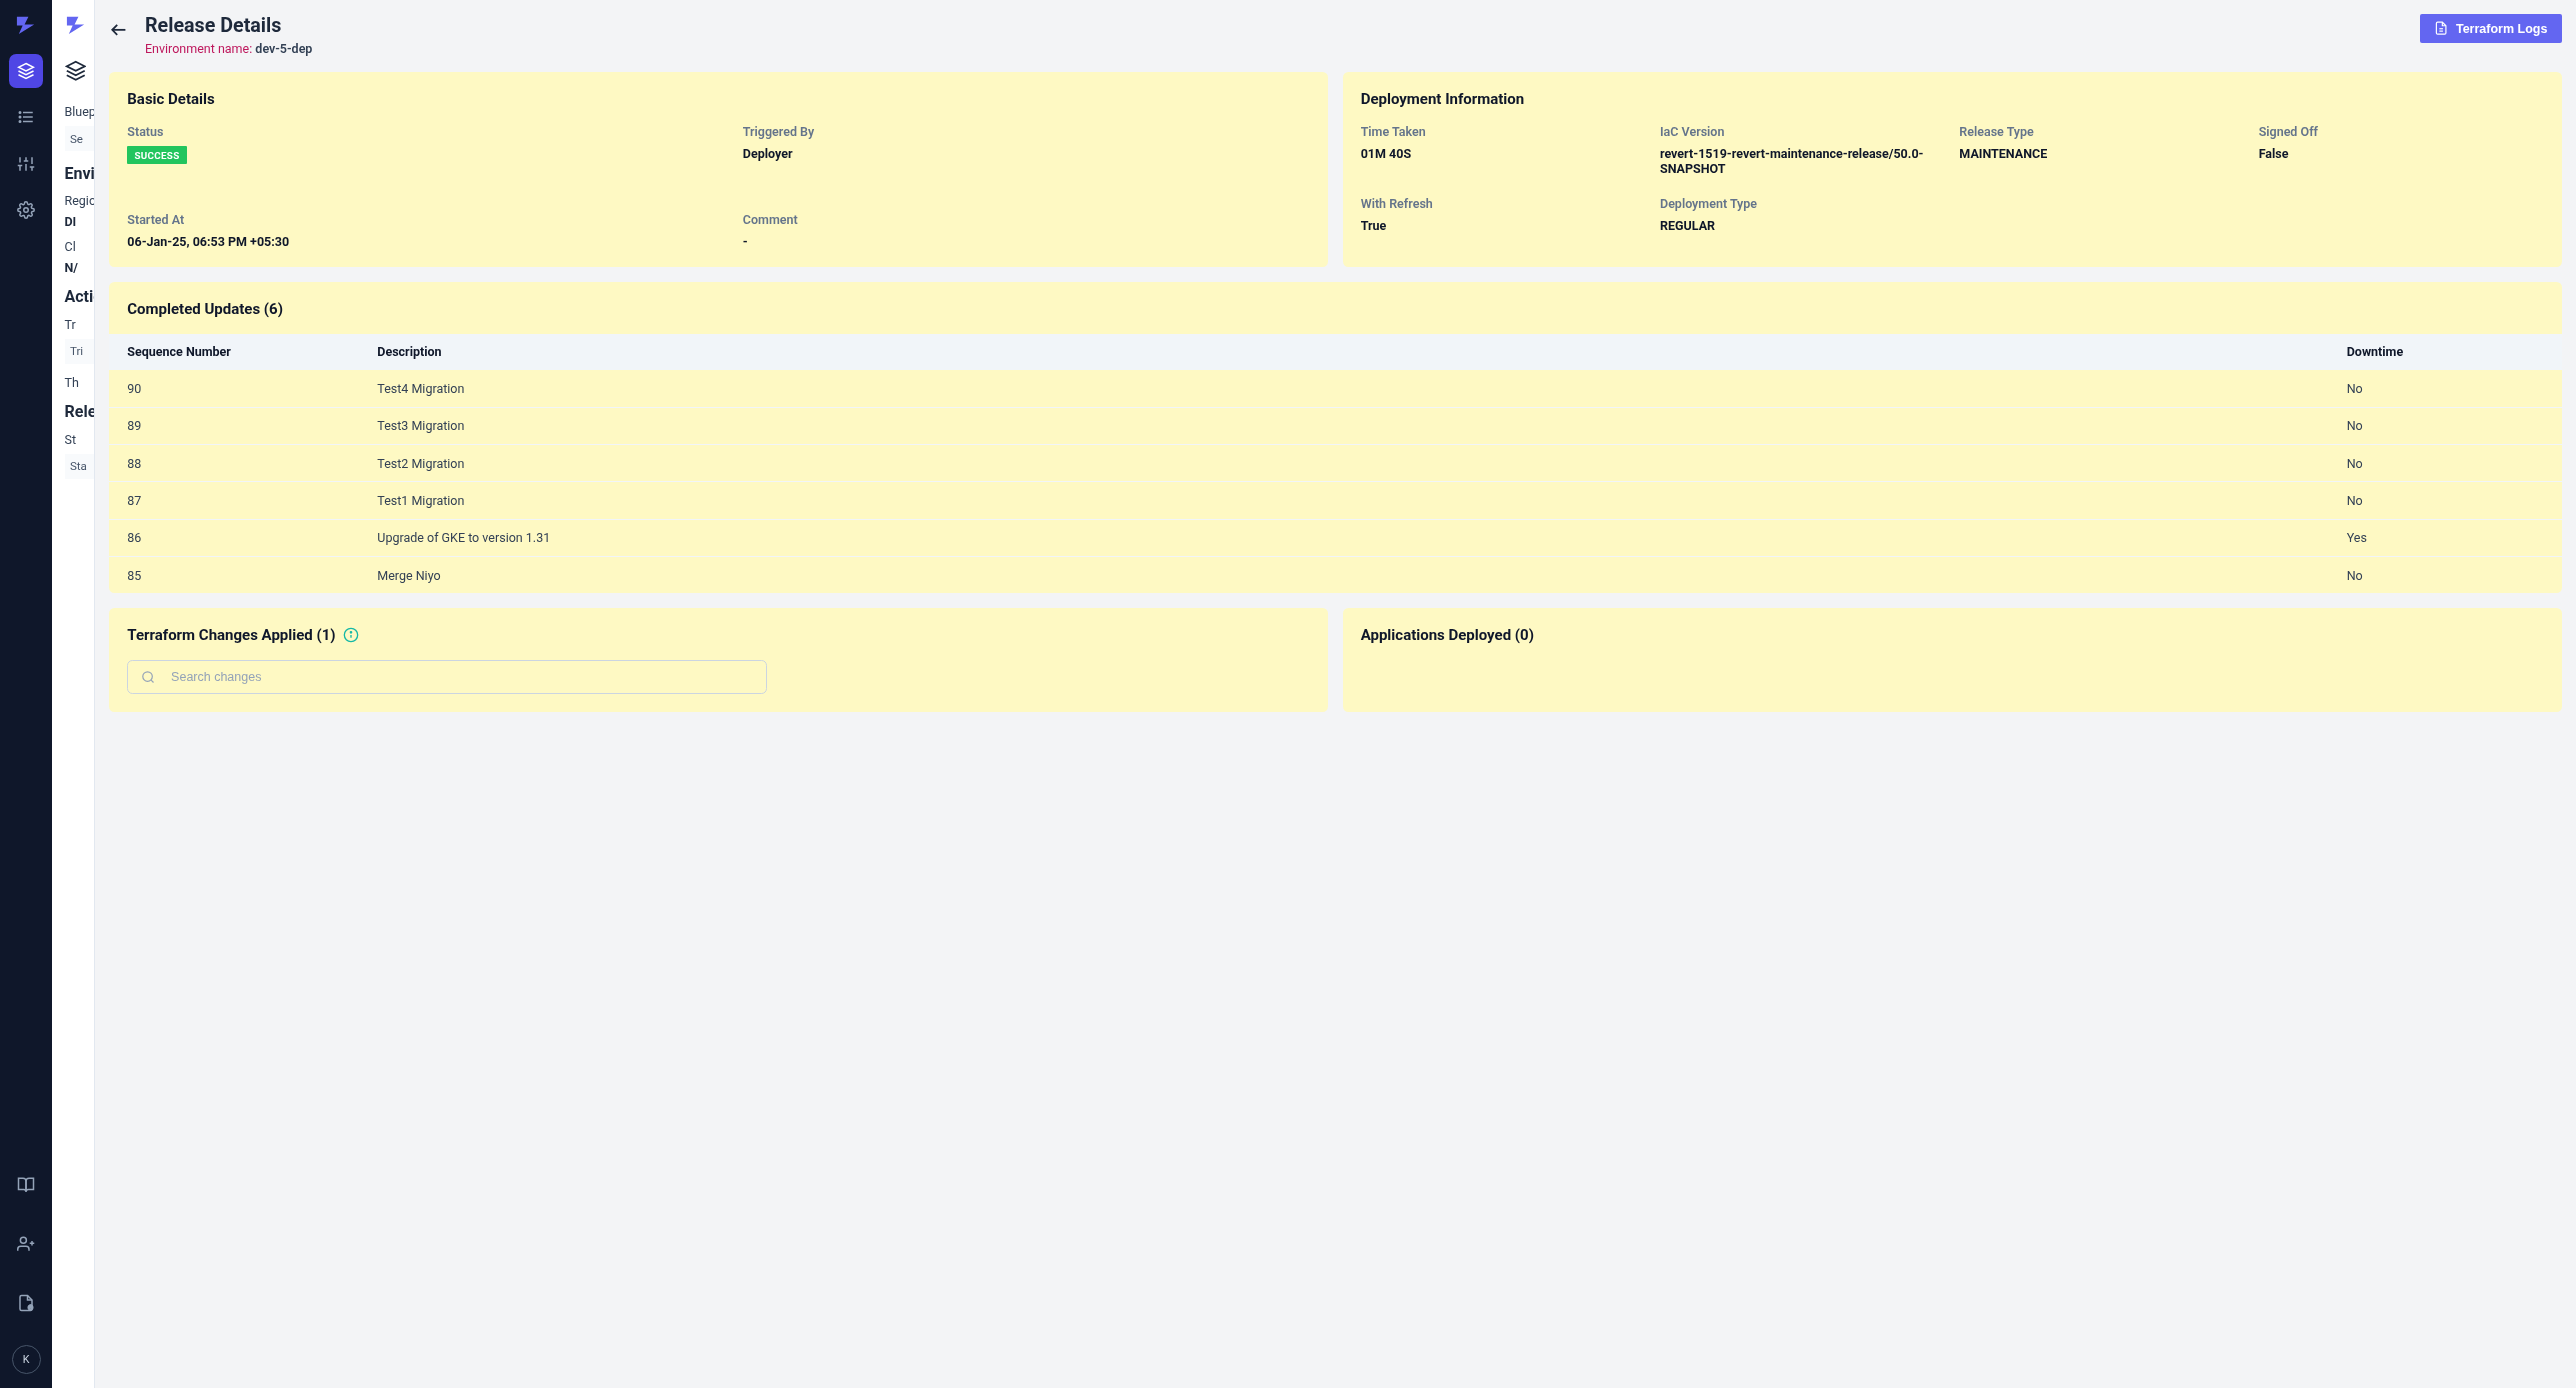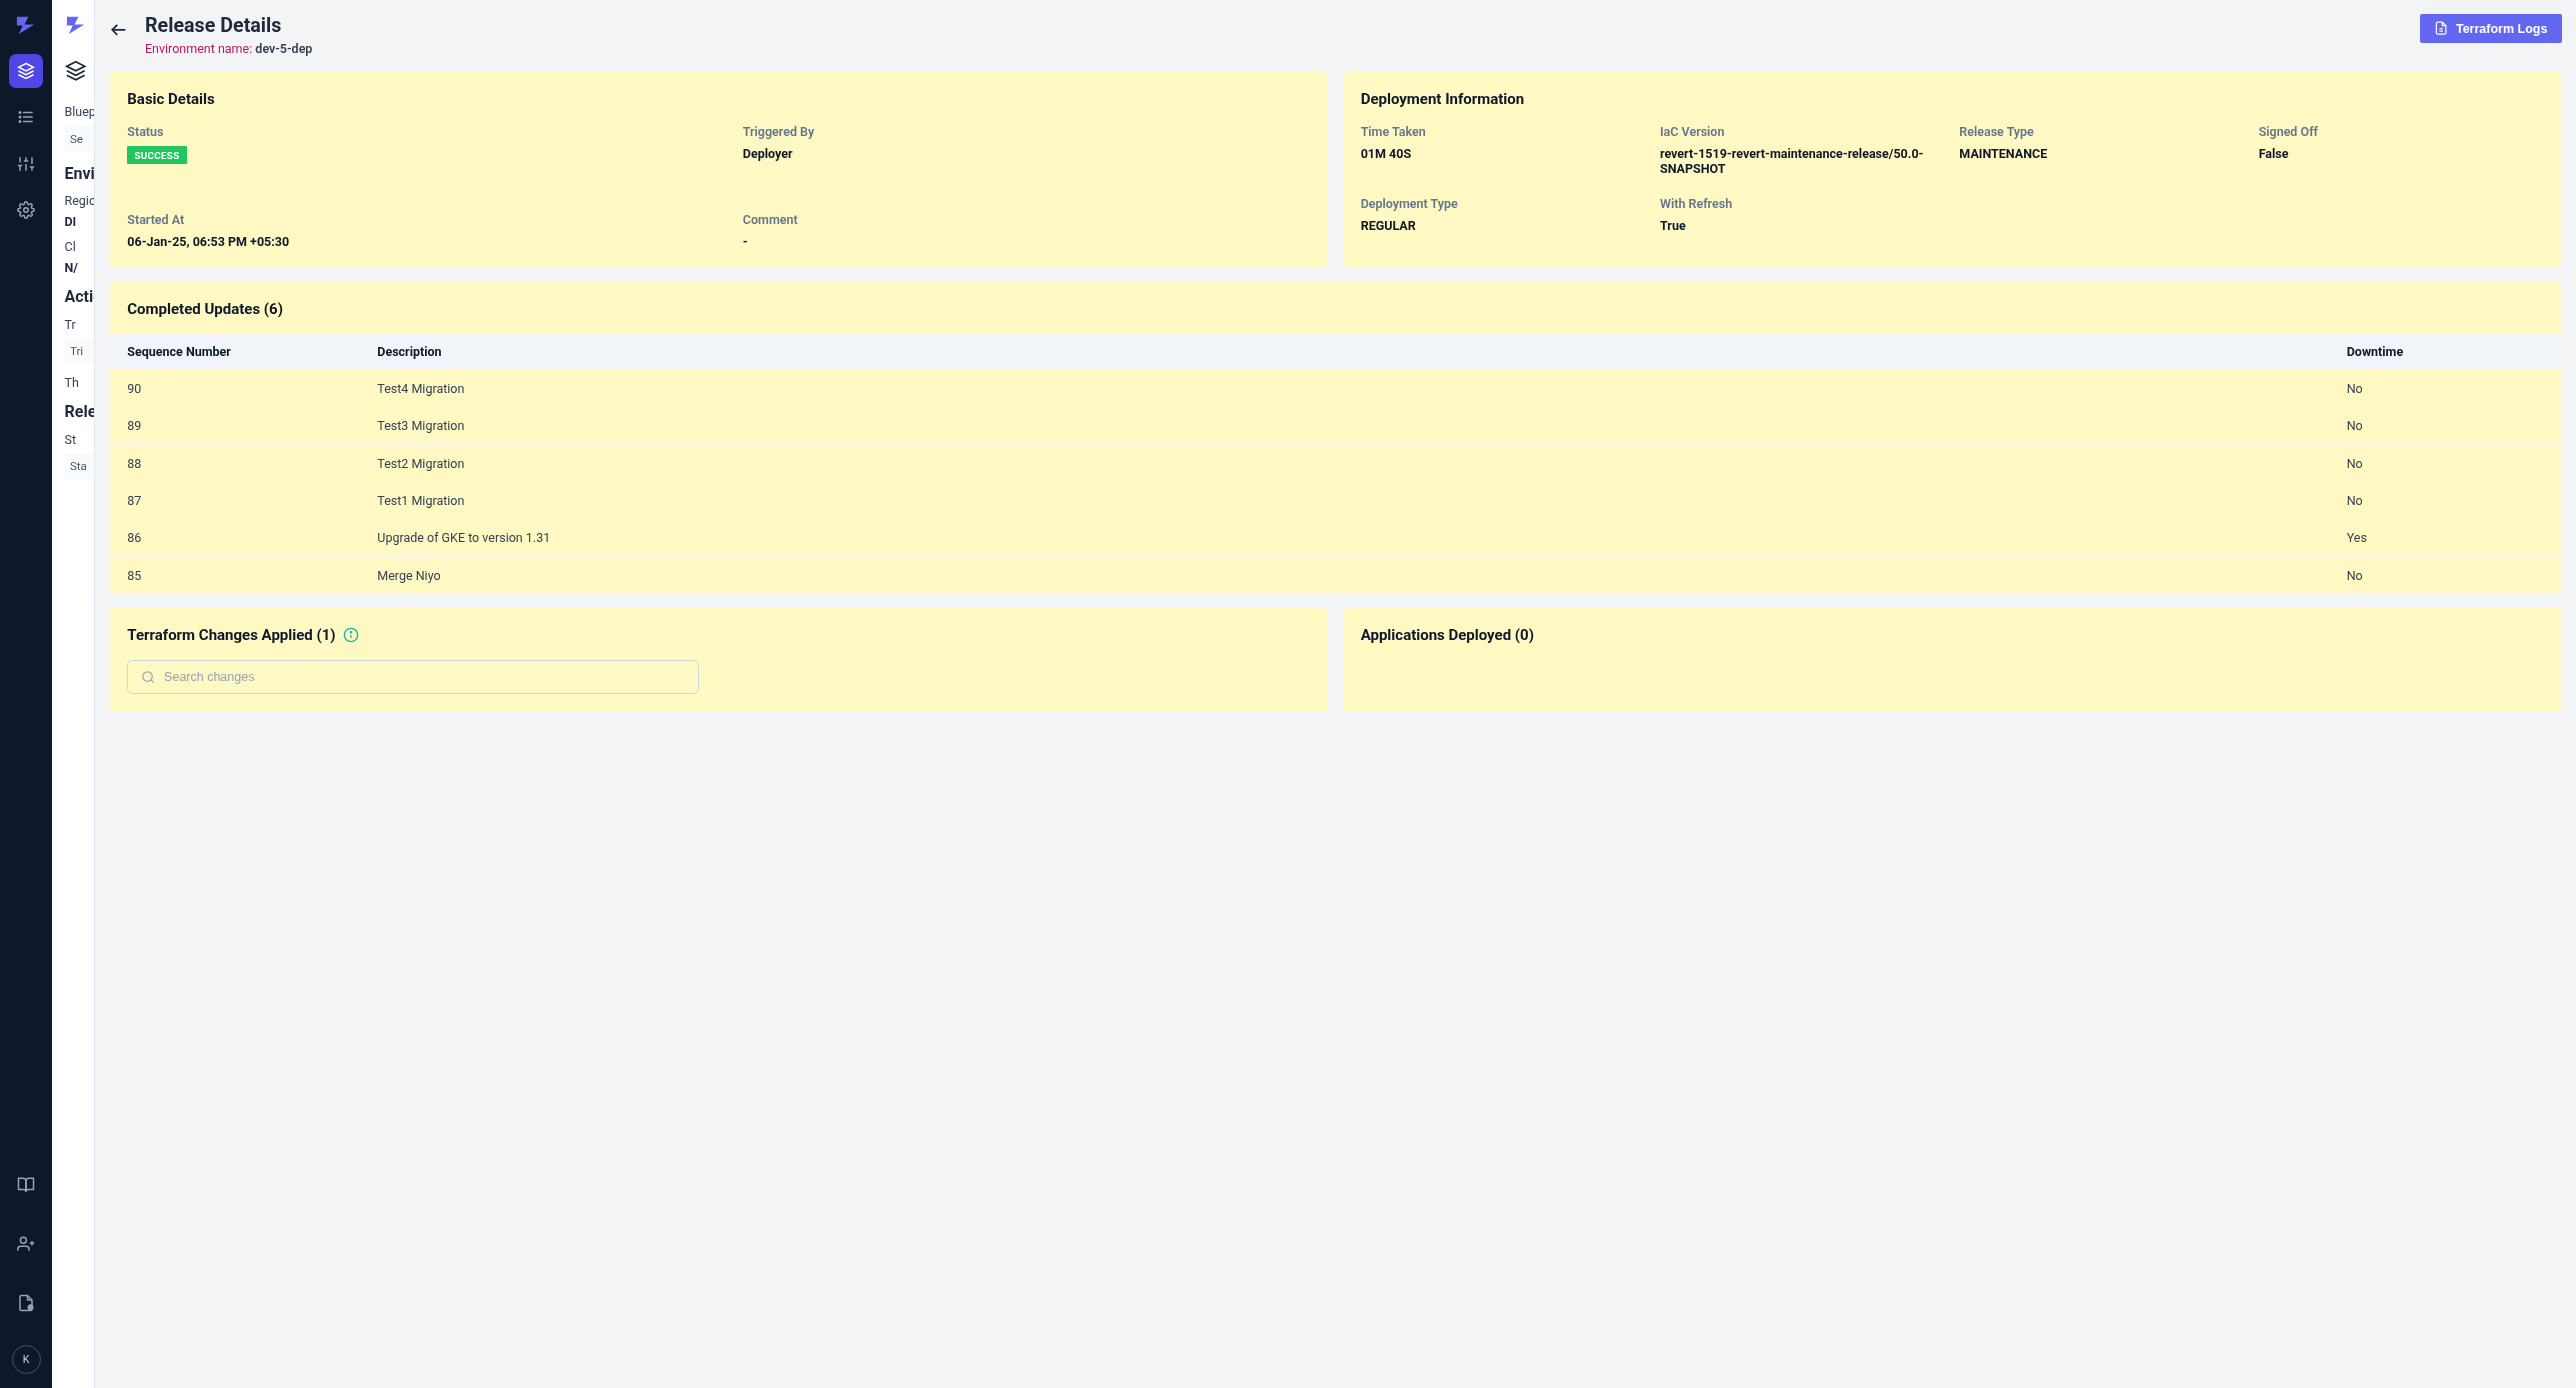--- a/index.html
+++ b/index.html
@@ -105,23 +105,23 @@
 .updates-card { padding: 18px 0 0 0;}
 .updates-card .card-title { padding: 0 18px; }
 .table-header { display:grid; grid-template-columns: 250px 1fr 197px; background:#f1f5f9; padding: 10.7px 18px; font-size:12.5px; font-weight:700; color:#0f172a;}
 .table-row { display:grid; grid-template-columns: 250px 1fr 197px; padding: 10.7px 18px; font-size:12.5px; color:#334155; border-bottom:0.9px solid #f1f5f9;}
 .table-row:last-child { border-bottom: none; }
 
 .section-title-with-icon { display:flex; align-items:center; gap:7.2px;}
 .info-icon { color: #14b8a6; }
 
 .search-box {
-  display:flex; align-items:center; gap:9px;
+  display:flex; align-items:center; gap:16px;
   border:0.9px solid #cbd5e1; border-radius:5.4px;
-  padding: 9px 12.5px; width: 572px; color:#94a3b8;
+  padding: 9px 12.5px; width: 640px; color:#94a3b8;
   margin-top: 3.6px;
   justify-content: space-between;
 }
 .search-box input { border:none; outline:none; flex:1; font-size:12.5px; color:#334155; background:transparent;}
 .search-box input::placeholder { color:#94a3b8; }
 svg { display:block; }
 </style>
 </head>
 <body>
 
@@ -291,26 +291,26 @@
         </div>
         <div>
           <div class="detail-label">Release Type</div>
           <div class="detail-value">MAINTENANCE</div>
         </div>
         <div>
           <div class="detail-label">Signed Off</div>
           <div class="detail-value">False</div>
         </div>
         <div>
+          <div class="detail-label">With Refresh</div>
+          <div class="detail-value">True</div>
+        </div>
+        <div>
           <div class="detail-label">Deployment Type</div>
           <div class="detail-value">REGULAR</div>
-        </div>
-        <div>
-          <div class="detail-label">With Refresh</div>
-          <div class="detail-value">True</div>
         </div>
       </div>
     </div>
   </div>
 
   <div class="card card-full updates-card">
     <div class="card-title">Completed Updates (6)</div>
     <div class="table-header">
       <div>Sequence Number</div>
       <div>Description</div>

